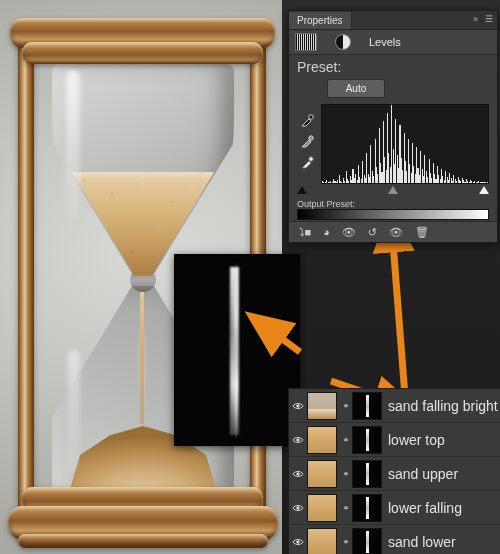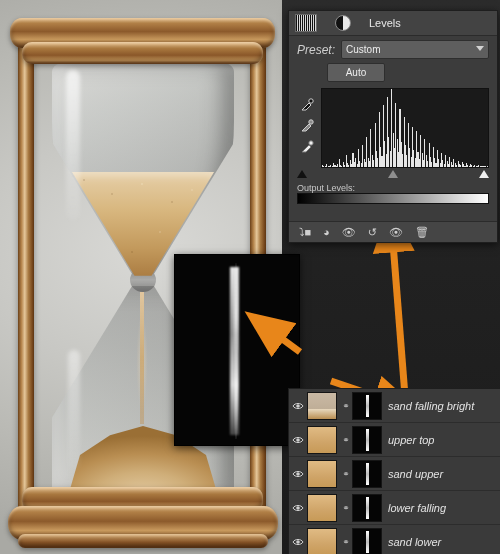--- a/index.html
+++ b/index.html
@@ -166,21 +166,21 @@
     background-size:2px 100%;
   }
   .halfcircle{
     width:14px;height:14px;border-radius:50%;
     background:linear-gradient(90deg,#111 0 50%,#e8e8e8 50% 100%);
     border:1px solid #8a8a8a;
   }
   .props-title{font-size:11px;color:#e8e8e8;}
 
   .row{display:flex;align-items:center;padding:4px 8px;gap:6px;}
-  .lbl{color:#cfcfcf;font-size:12px;font-style:italic;}
+  .lbl{color:#cfcfcf;font-size:14px;}
   .select{
     flex:1;height:17px;background:#5e5e5e;border:1px solid #2e2e2e;border-radius:2px;
     color:#ececec;font-size:10px;display:flex;align-items:center;padding:0 4px;position:relative;
   }
   .select .caret{position:absolute;right:4px;top:5px;width:0;height:0;
     border-left:4px solid transparent;border-right:4px solid transparent;border-top:5px solid #d2d2d2;}
   .select.small{flex:0 0 92px;}
   .btn{
     height:17px;min-width:40px;background:#5e5e5e;border:1px solid #2e2e2e;border-radius:2px;
     color:#ececec;font-size:10px;display:flex;align-items:center;justify-content:center;padding:0 8px;
@@ -221,21 +221,21 @@
   .thumb{
     width:28px;height:26px;border:1px solid #151515;margin-right:3px;flex:0 0 28px;
   }
   .thumb-sand{background:linear-gradient(180deg,#e0bb84,#cfa468 60%,#c79a57);}
   .thumb-bright{background:#d8cfc2;position:relative;overflow:hidden;}
   .link-ic{width:12px;display:flex;align-items:center;justify-content:center;color:#bdbdbd;font-size:9px;}
   .mask-thumb{
     width:28px;height:26px;border:1px solid #151515;background:#050505;margin-right:6px;flex:0 0 28px;position:relative;overflow:hidden;
   }
   .mask-thumb .strk{position:absolute;left:13px;top:2px;width:3px;height:22px;background:linear-gradient(180deg,#fff,#bdbdbd,#fff);filter:blur(.5px);}
-  .layer-name{font-size:11px;color:#e2e2e2;white-space:nowrap;font-style:italic;}
+  .layer-name{font-size:14px;color:#e2e2e2;white-space:nowrap;}
 </style>
 </head>
 <body>
 
 <div id="root">
 
   <div class="scene"></div>
   <div class="scene-dark"></div>
 
   <div class="hg">
@@ -275,33 +275,38 @@
     </defs>
     <g stroke="#E8861A" stroke-width="7" fill="none" marker-end="url(#ah)">
       <path d="M300,352 L266,327"></path>
       <path d="M405,396 L392,230"></path>
       <path d="M331,381 L396,403"></path>
     </g>
   </svg>
 
   <div class="props">
 
+    <div class="props-tabbar">
+      <div class="props-tab">
+        <span>Properties</span>
+      </div>
+      <div class="props-tabctrl">
+        <span>»</span>
+        <span>☰</span>
+      </div>
+    </div>
 
     <div class="props-head">
       <div class="adj-icon"></div>
       <div class="halfcircle"></div>
       <div class="props-title">Levels</div>
     </div>
 
     <div class="row">
       <span class="lbl">Preset:</span>
-      <div class="select">
-        <span>Custom</span>
-        <i class="caret"></i>
-      </div>
     </div>
 
     <div class="row" style="padding-top:0">
       <div style="width:24px"></div>
       <div class="btn">Auto</div>
     </div>
 
     <div class="hist-wrap">
       <div class="eyedroppers">
         <div class="ed">
@@ -446,21 +451,21 @@
           <i class="bar" style="left: 164.62px; width: 1.08px; height: 1px;"></i>
         </div>
     </div>
 
     <div class="sliders">
       <i class="sl sl-black" id="sl-black" style="left: 0px;"></i>
       <i class="sl sl-gray" id="sl-gray" style="left: 91.3569px;"></i>
       <i class="sl sl-white" id="sl-white" style="left: 182px;"></i>
     </div>
 
-    <div class="out-label">Output Levels:</div>
+    <div class="out-label">Output Preset:</div>
     <div class="out-strip"></div>
 
     <div class="props-footer">
       <span>⤵■</span>
       <span>◕</span>
       <span>👁</span>
       <span>↺</span>
       <span>👁</span>
       <span>🗑</span>
     </div>
@@ -488,21 +493,21 @@
           <svg width="12" height="10" viewBox="0 0 12 10">
             <path d="M1,5 C3,1.6 9,1.6 11,5 C9,8.4 3,8.4 1,5 Z" fill="none" stroke="#cfcfcf" stroke-width="1"></path>
             <circle cx="6" cy="5" r="1.8" fill="#cfcfcf"></circle>
           </svg>
         </div>
         <div class="thumb thumb-sand"></div>
         <div class="link-ic">⚭</div>
         <div class="mask-thumb">
           <i class="strk"></i>
         </div>
-        <div class="layer-name">upper top</div>
+        <div class="layer-name">lower top</div>
       </div>
       <div class="layer-row">
         <div class="eye">
           <svg width="12" height="10" viewBox="0 0 12 10">
             <path d="M1,5 C3,1.6 9,1.6 11,5 C9,8.4 3,8.4 1,5 Z" fill="none" stroke="#cfcfcf" stroke-width="1"></path>
             <circle cx="6" cy="5" r="1.8" fill="#cfcfcf"></circle>
           </svg>
         </div>
         <div class="thumb thumb-sand"></div>
         <div class="link-ic">⚭</div>

